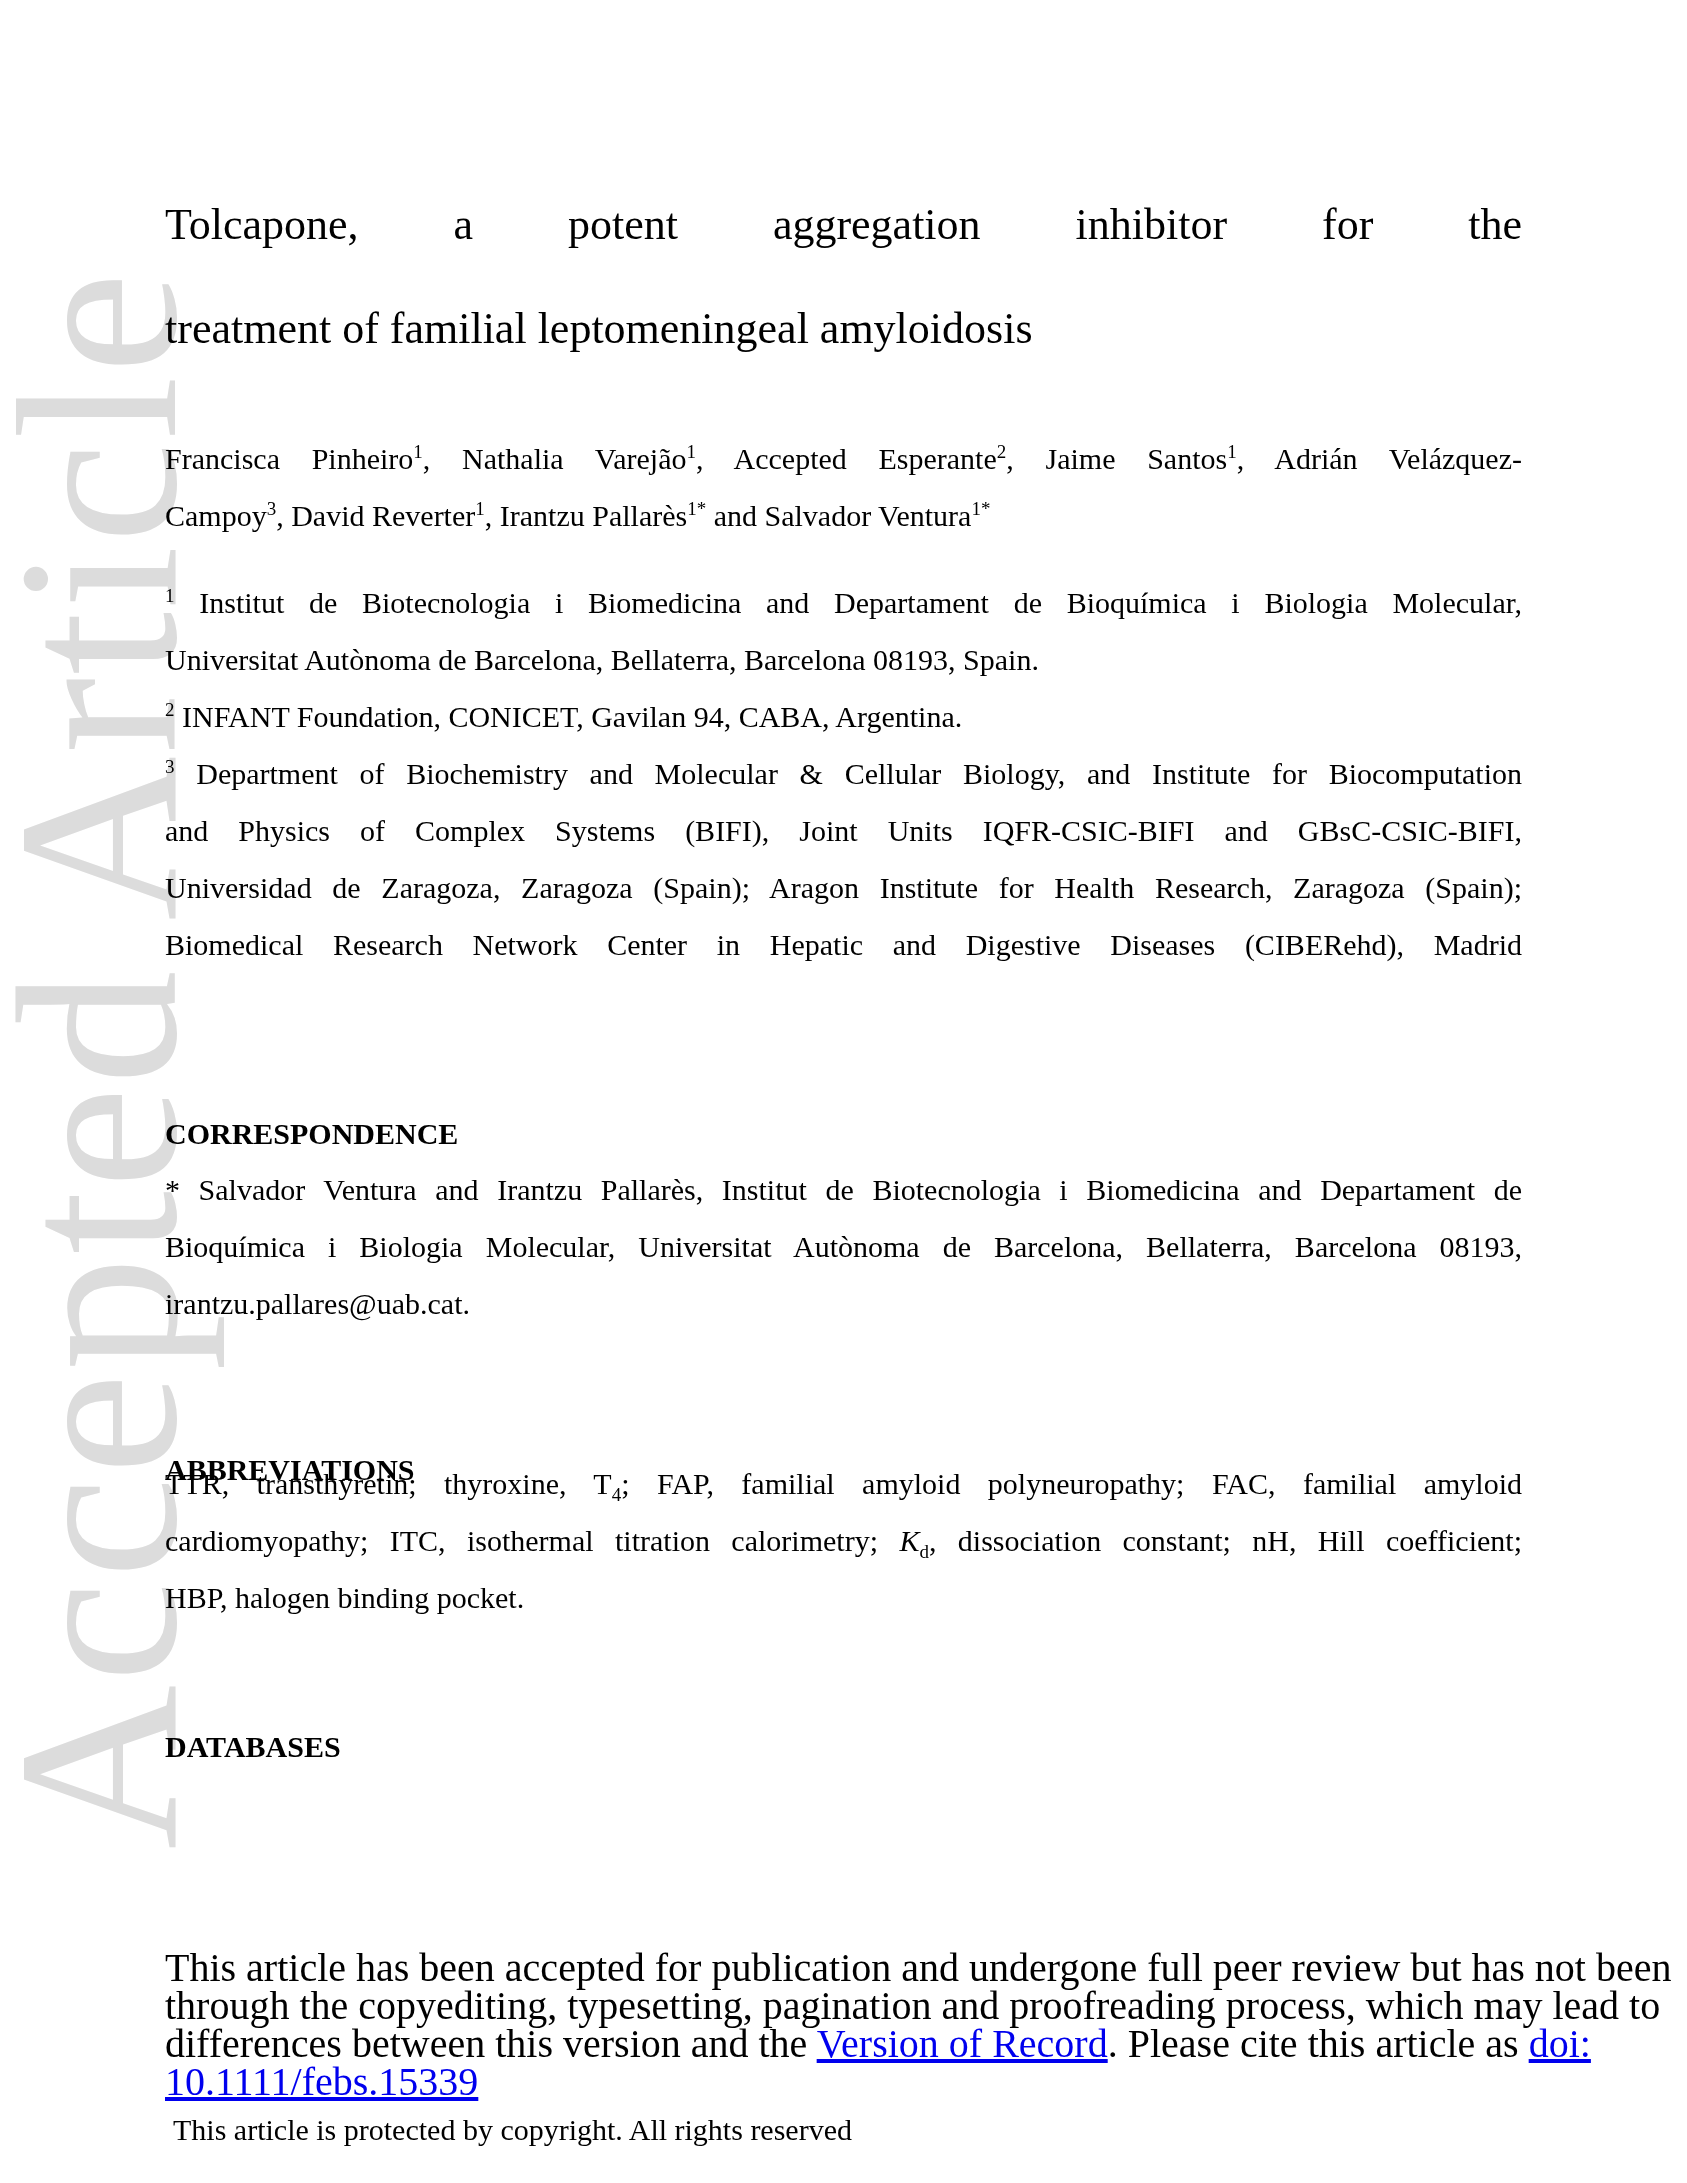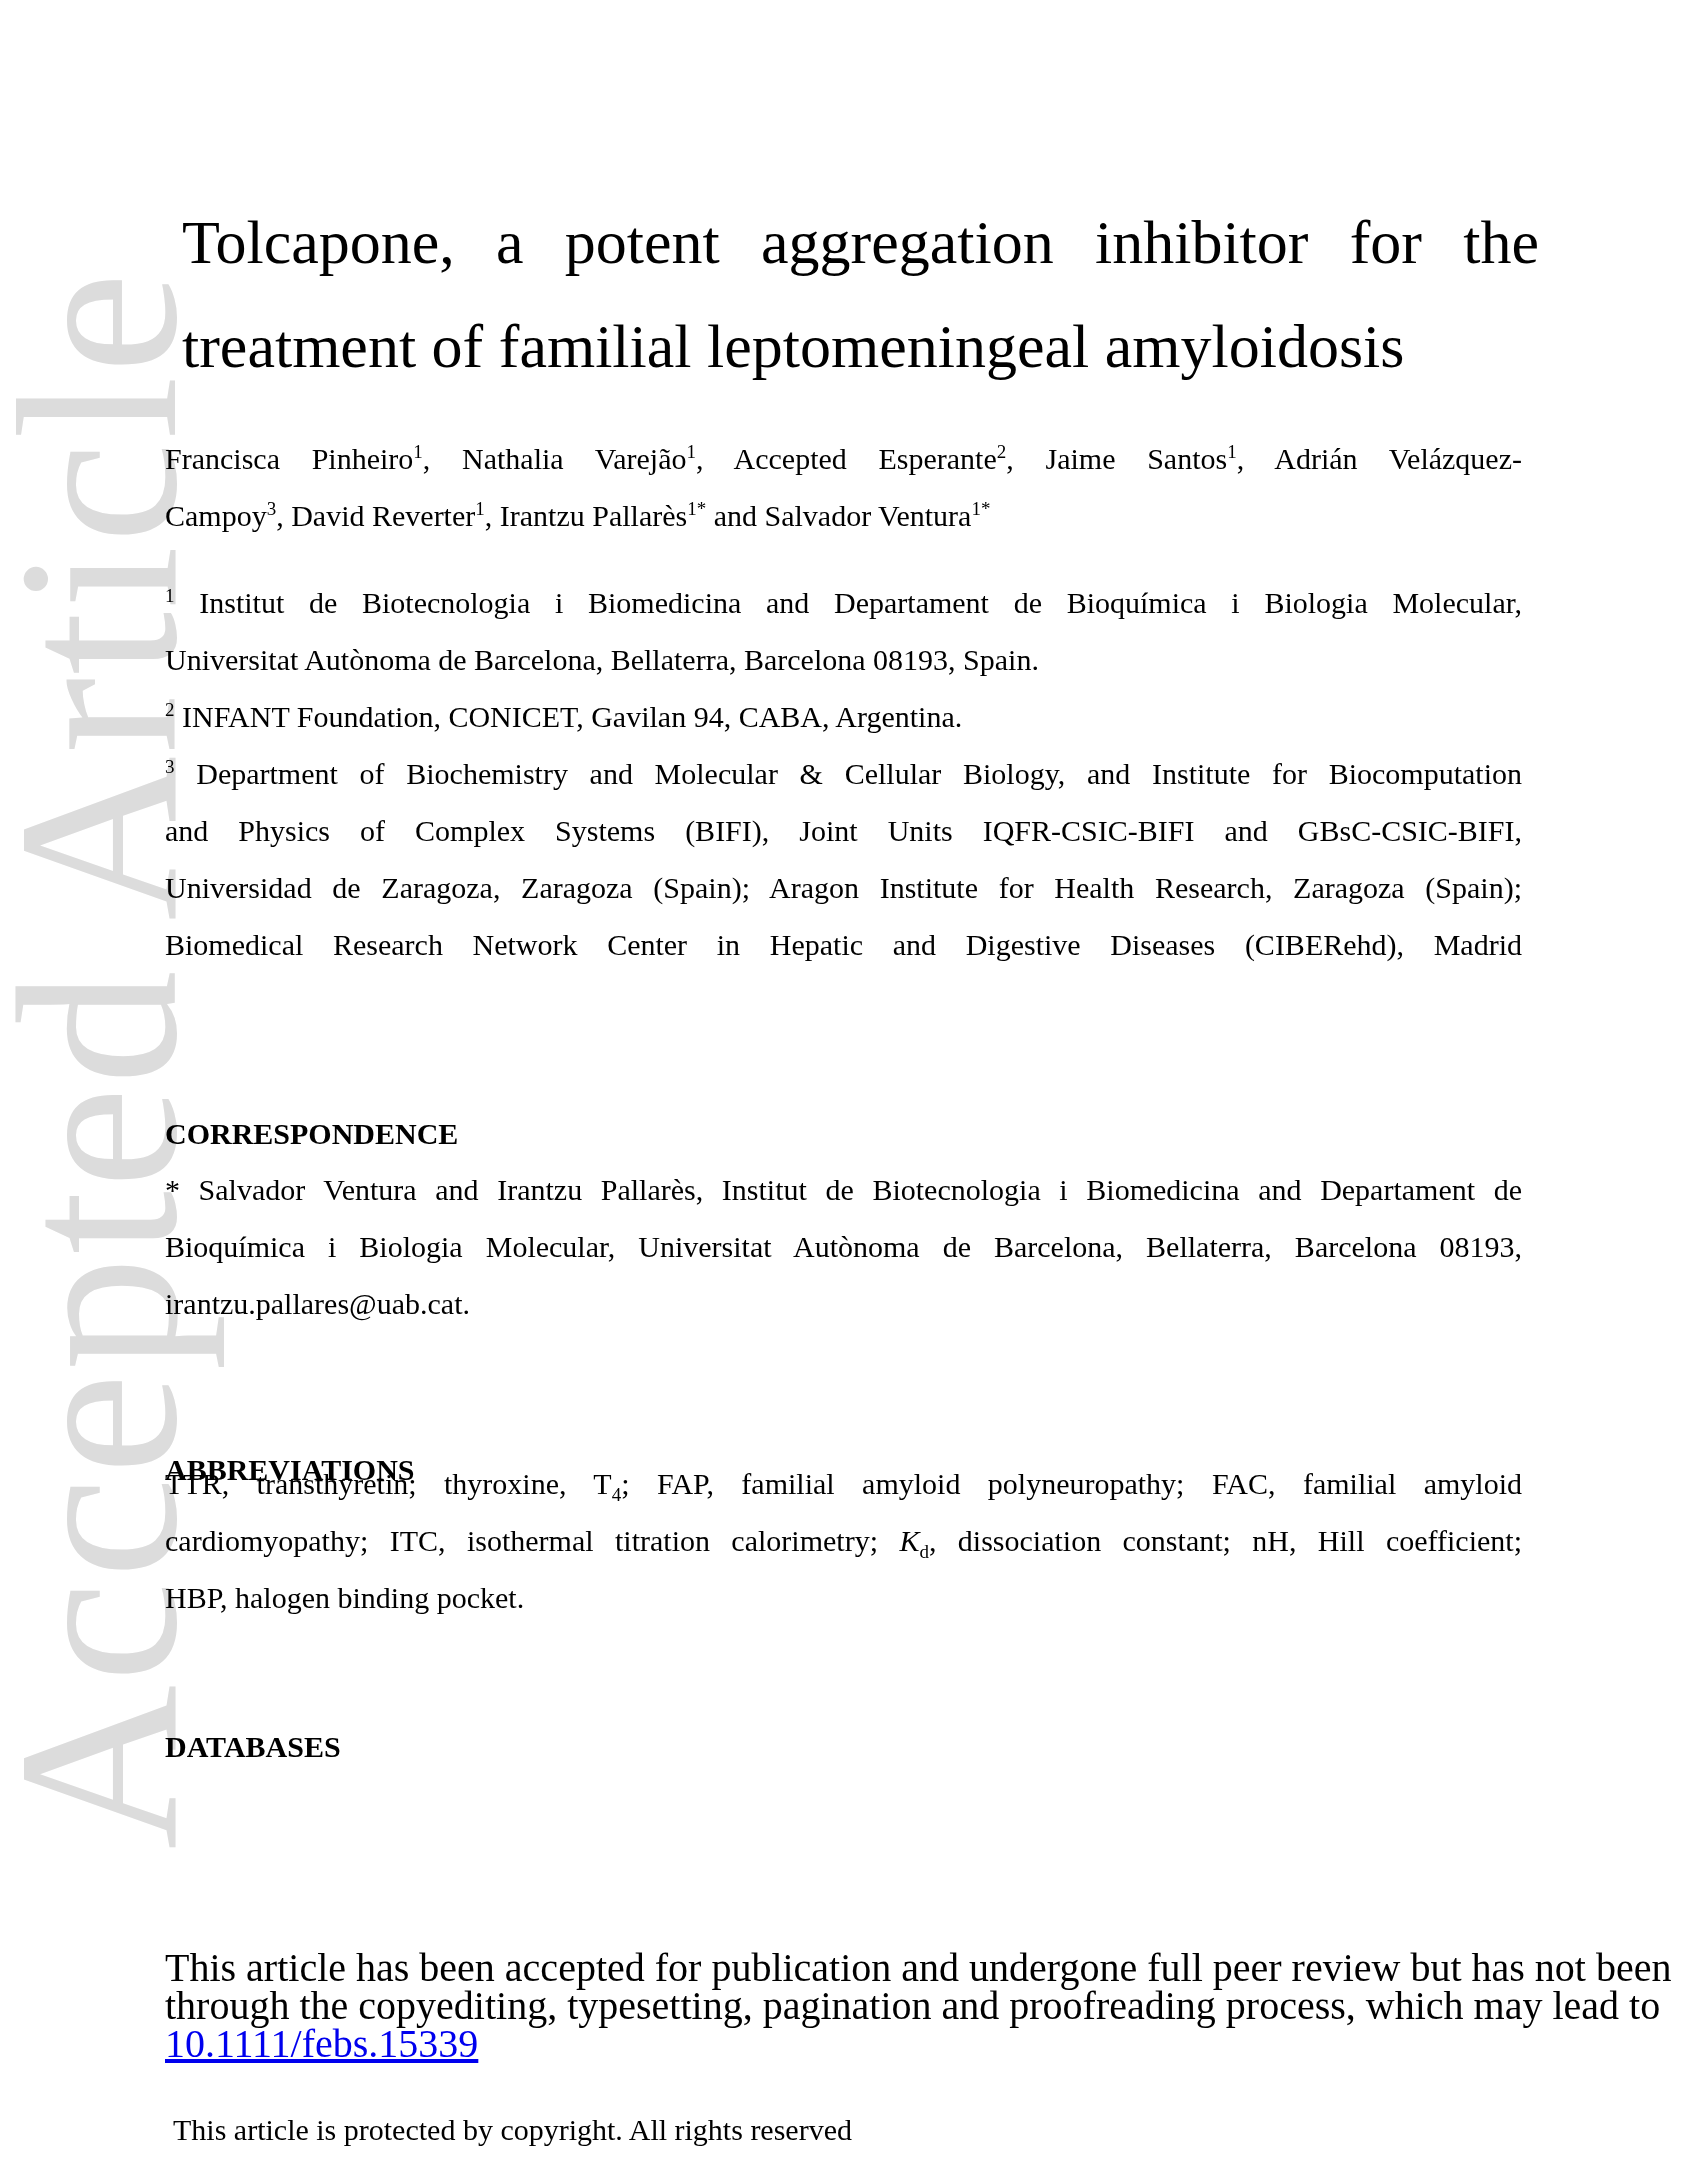--- a/index.html
+++ b/index.html
@@ -40,23 +40,23 @@
     left: 165px;
     top: 0;
     width: 1357px;
     z-index: 1;
   }
   .title {
     position: absolute;
     left: 0;
     top: 173px;
     width: 1357px;
-    font-size: 62px;
+    font-size: 44px;
     line-height: 104px;
-    margin: 17px;
+    margin: 0;
     font-weight: normal;
   }
   .title .line {
     display: block;
     white-space: nowrap;
   }
   .title .line.justify {
     text-align: justify;
     text-align-last: justify;
   }
@@ -170,18 +170,19 @@
     <span class="jl"><span>TTR, transthyretin; thyroxine, T</span><sub>4</sub><span>; FAP, familial amyloid polyneuropathy; FAC, familial amyloid</span></span>
     <span class="jl"><span>cardiomyopathy; ITC, isothermal titration calorimetry; </span><i class="var">K</i><sub>d</sub><span>, dissociation constant; nH, Hill coefficient;</span></span>
     <span class="ll">HBP, halogen binding pocket.</span>
   </div>
 
   <div class="heading" style="top: 1706px;">DATABASES</div>
 
   <div class="footer">
     <span class="jl">This article has been accepted for publication and undergone full peer review but has not been</span>
     <span class="jl">through the copyediting, typesetting, pagination and proofreading process, which may lead to</span>
+    <span class="jl"><span>differences between this version and the</span> <a class="link" href="#">Version of Record</a><span>. Please cite this article as</span> <a class="link" href="#">doi:</a></span>
     <span class="ll"><a class="link" href="#">10.1111/febs.15339</a></span>
   </div>
 
   <div class="copyright">This article is protected by copyright. All rights reserved</div>
 </div>
 
 
 </body></html>

